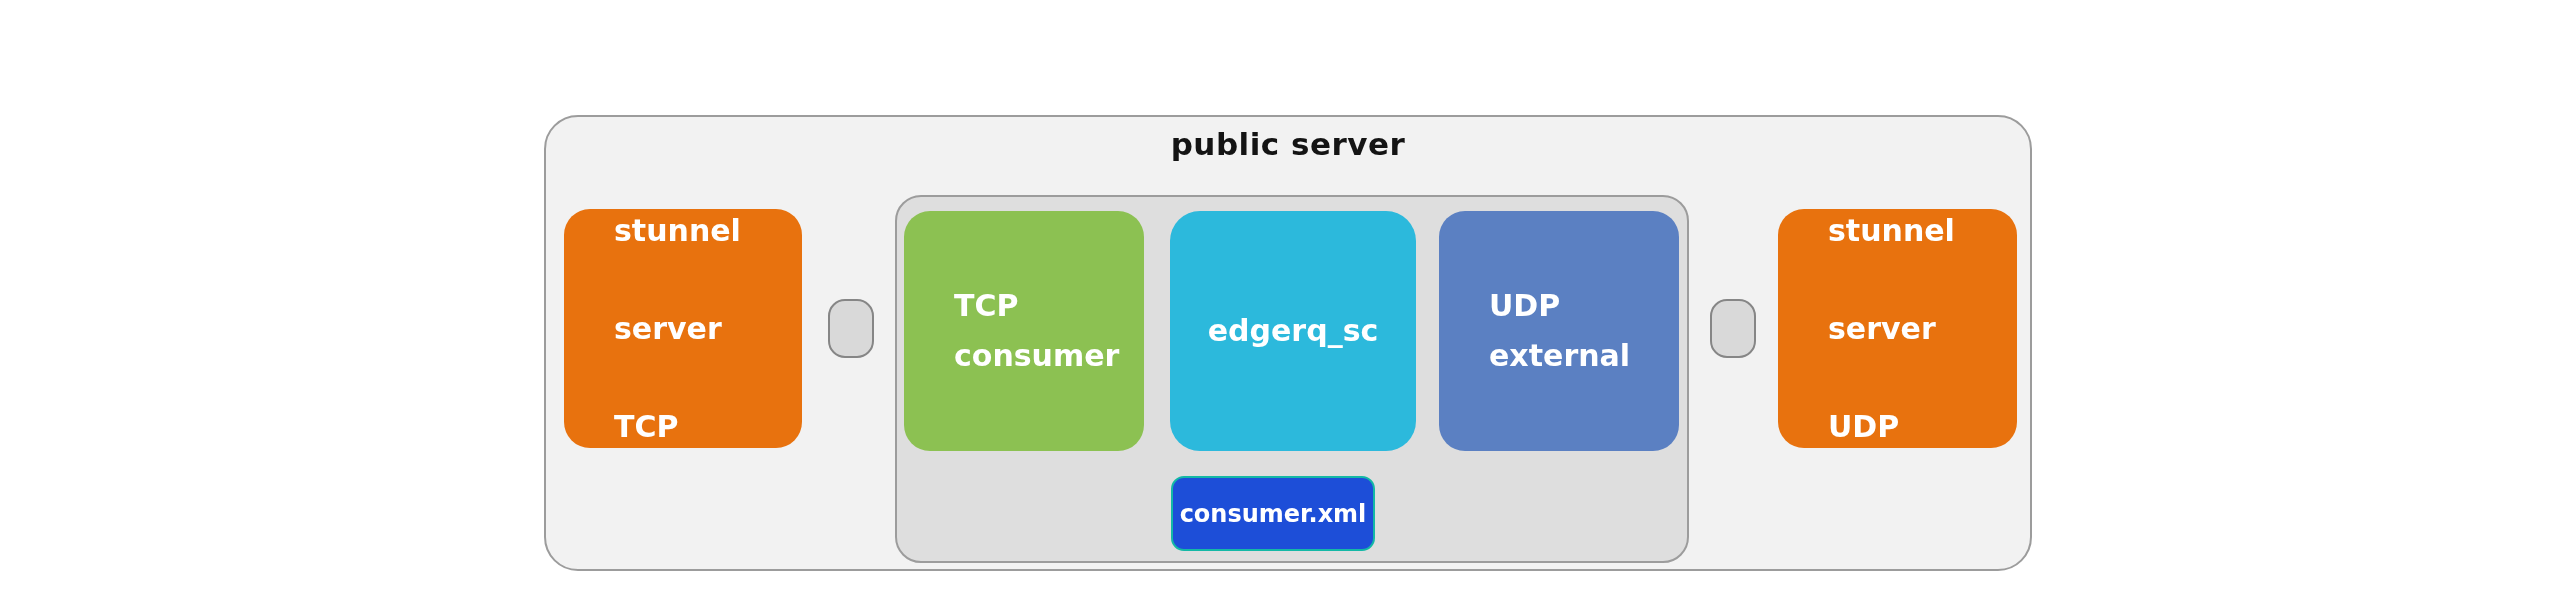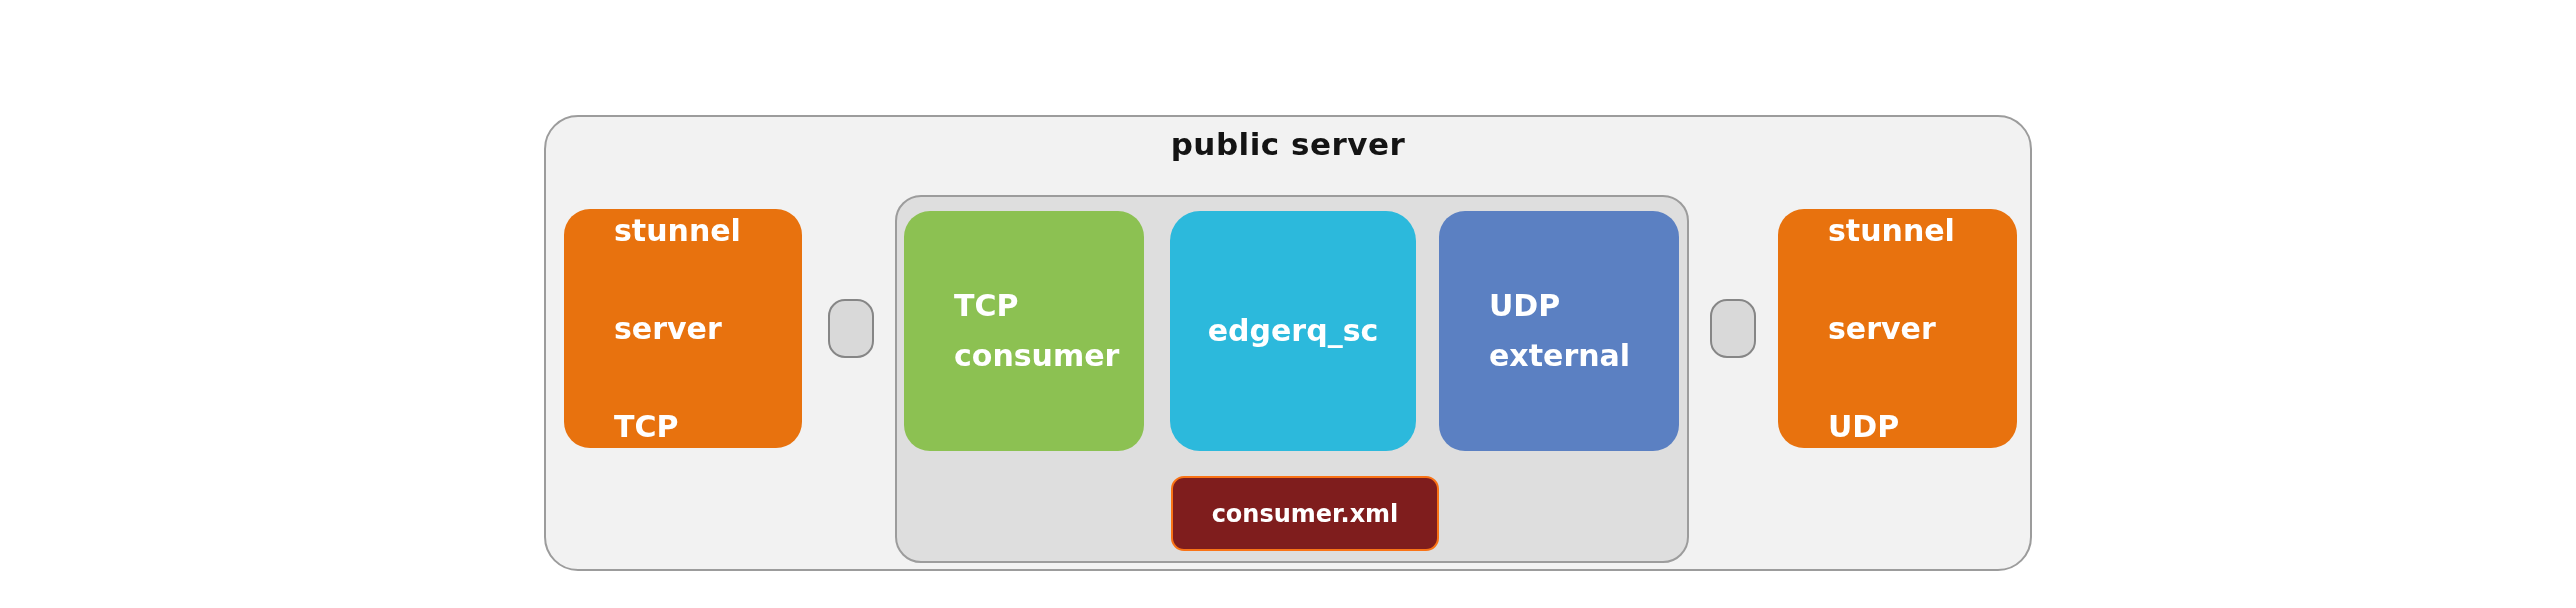--- a/index.html
+++ b/index.html
@@ -82,24 +82,24 @@
 
   .node-tcp-internal { left: 7px;   top: 14px; }
   .node-edgerq-sc    { left: 273px; top: 14px; width: 246px; border-radius: 30px; }
   .node-udp-external { left: 542px; top: 14px; }
 
   
   .file-chip {
     position: absolute;
     left: 274px;
     top: 279px;
-    width: 268px;
+    width: 204px;
     height: 75px;
-    background: #7f1d1d;
-    border: 2px solid #f97316;
+    background: #1d4ed8;
+    border: 2px solid #14b8a6;
     border-radius: 13px;
     display: flex;
     align-items: center;
     justify-content: center;
     color: #ffffff;
     font-size: 24px;
     font-weight: bold;
     box-sizing: border-box;
     white-space: nowrap;
   }

